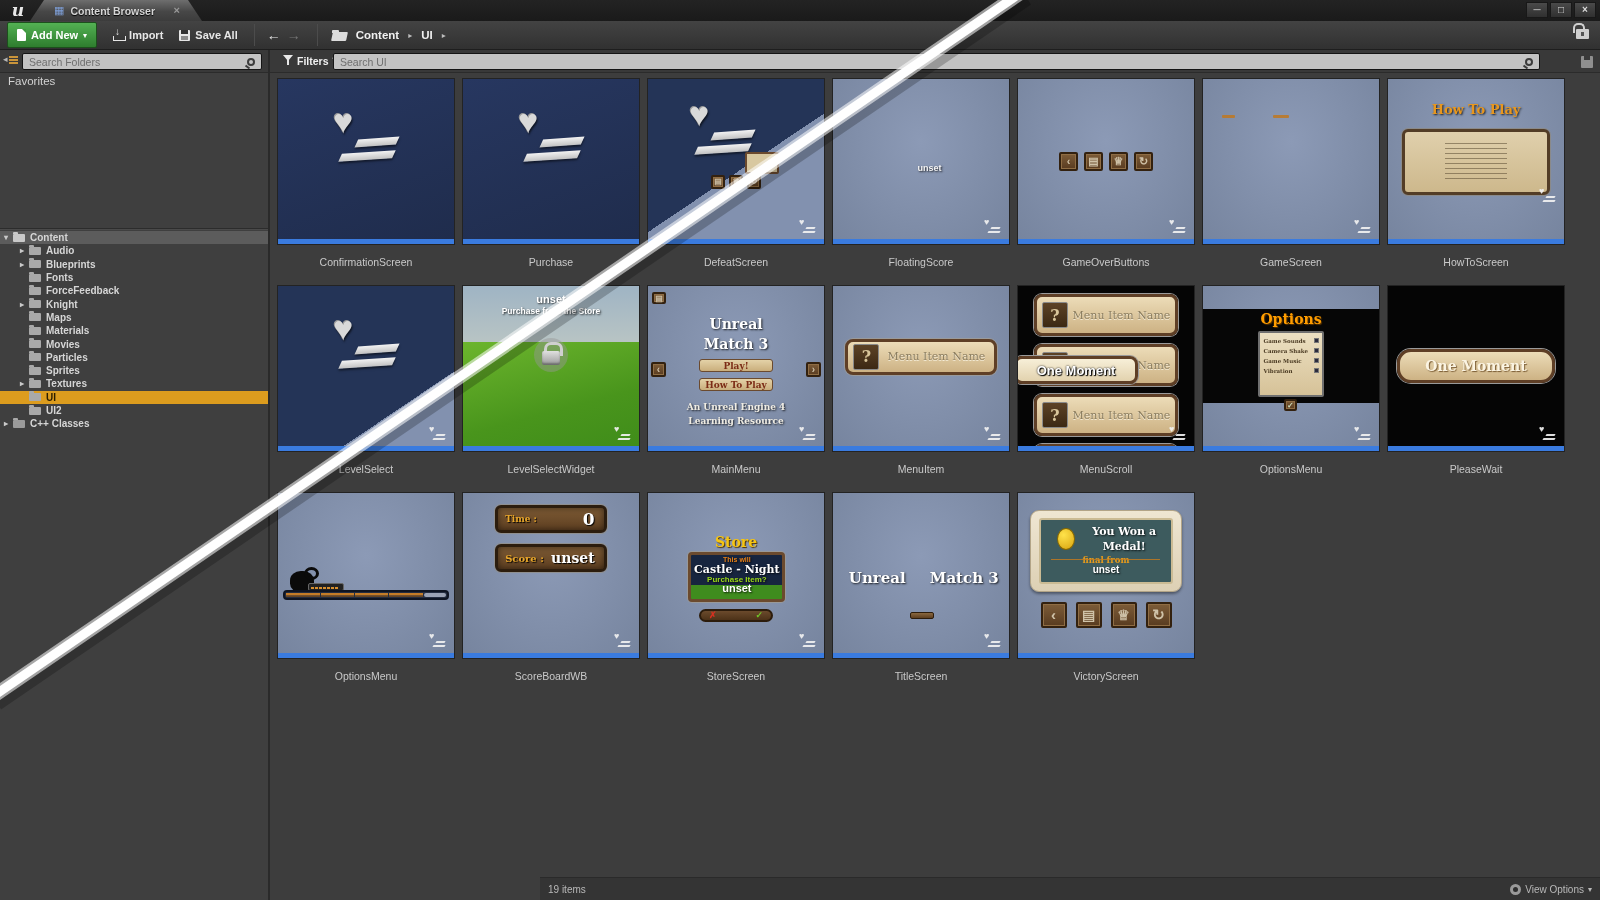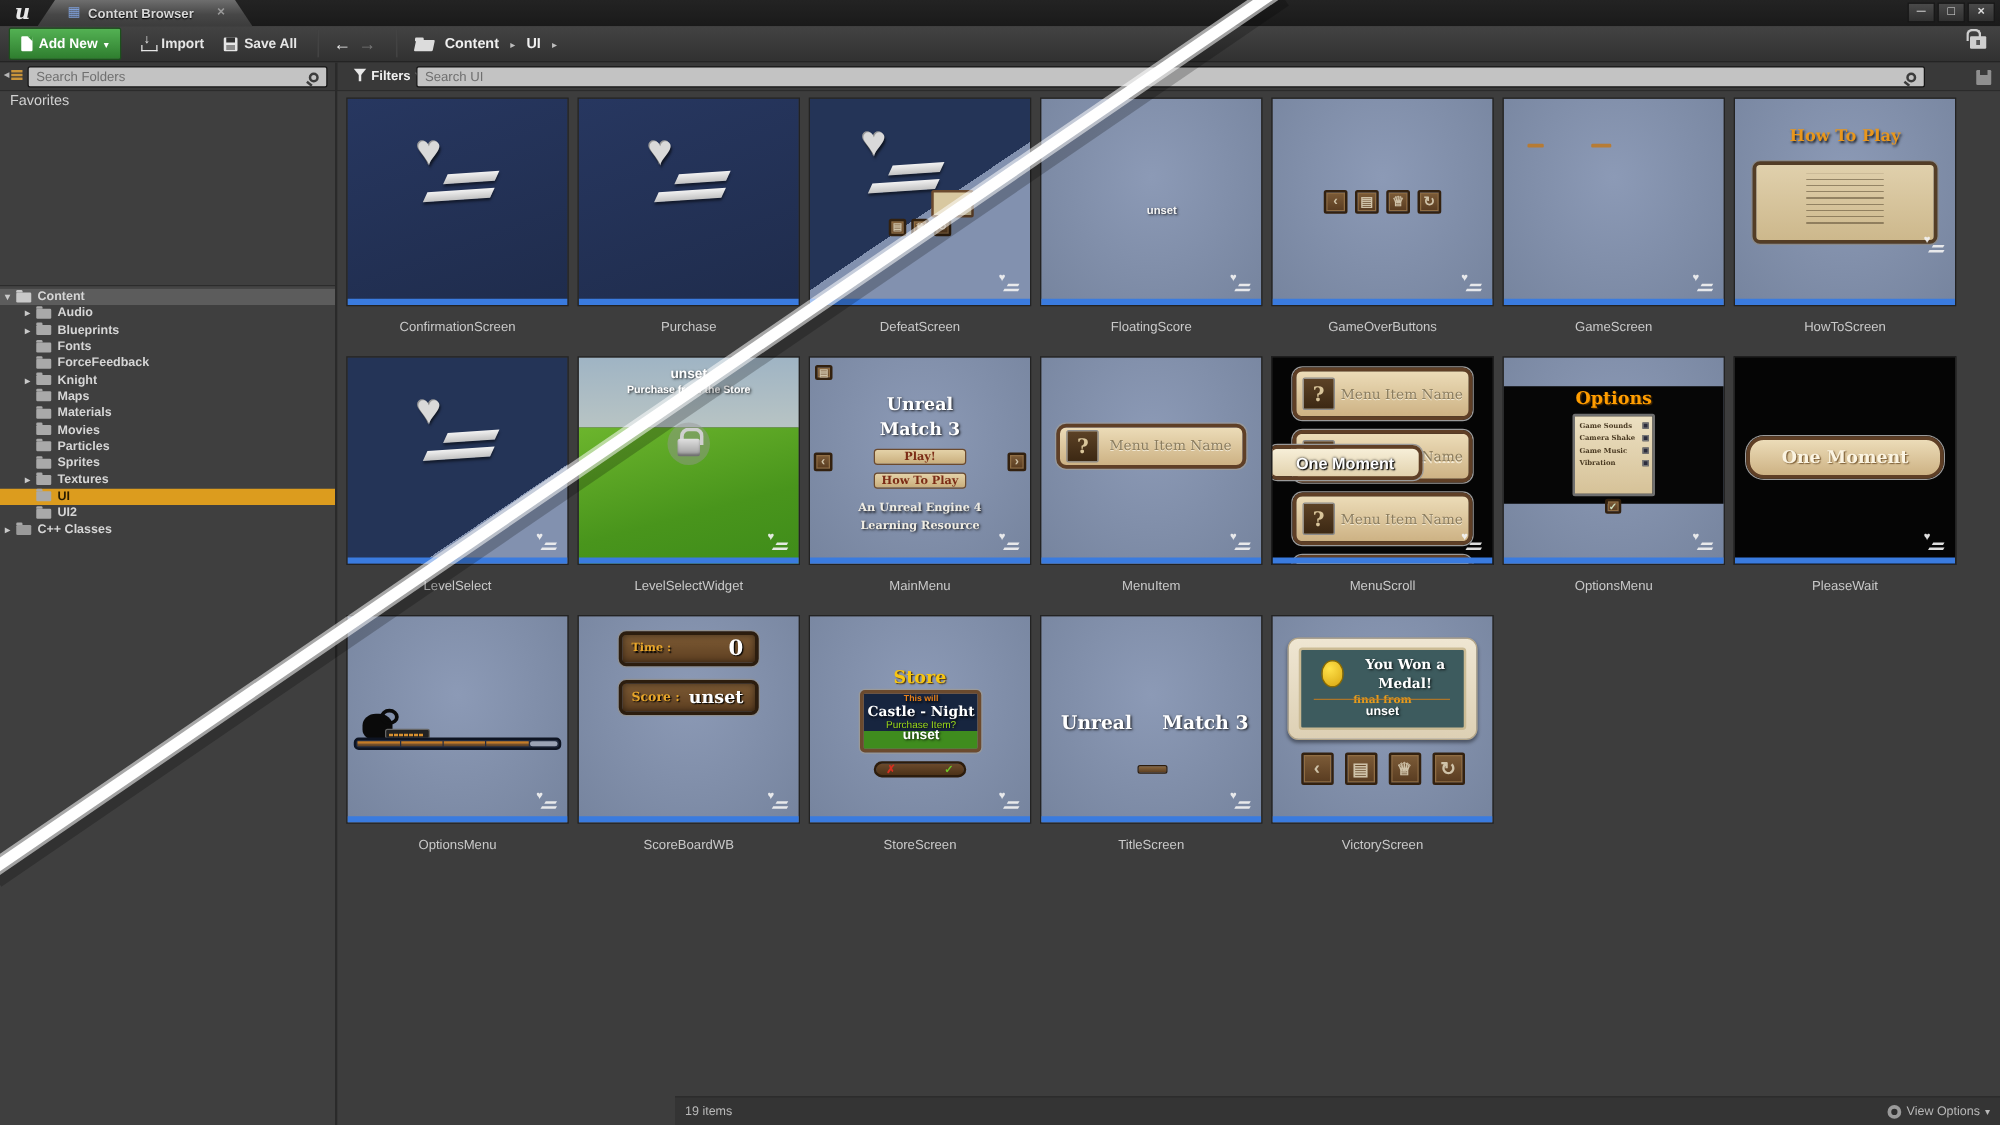--- a/index.html
+++ b/index.html
@@ -606,21 +606,21 @@
       </div>
       <div class="cap">ScoreBoardWB</div>
     </div>
 
     <div class="cell">
       <div class="thumb bg-light">
         <div class="ctr serif" style="top:25%; color:#f6c512; font-weight:bold; font-size:14px; text-shadow:1px 1px 1px #4a3000;">Store</div>
         <div class="storepanel">
           <div class="ctr tshadow" style="top:2%; color:#e88018; font-weight:bold; font-size:7px;">This will</div>
           <div class="ctr serif tshadow" style="top:18%; color:#fff; font-weight:bold; font-size:11px;">Castle - Night</div>
-          <div class="ctr tshadow" style="top:44%; color:#9ad818; font-weight:normal; font-size:8px;">Purchase Item?</div>
+          <div class="ctr tshadow" style="top:44%; color:#9ad818; font-weight:bold; font-size:8px;">Purchase Item?</div>
           <div class="ctr tshadow" style="top:62%; color:#fff; font-weight:bold; font-size:11px;">unset</div>
         </div>
         <div class="xbar">
           <span style="color:#d83020;">✗</span>
           <span style="color:#70c828;">✓</span>
         </div>
         <div class="wglyph">
             <span class="wg-h">♥</span>
             <i class="wg-b1"></i>
             <i class="wg-b2"></i>

